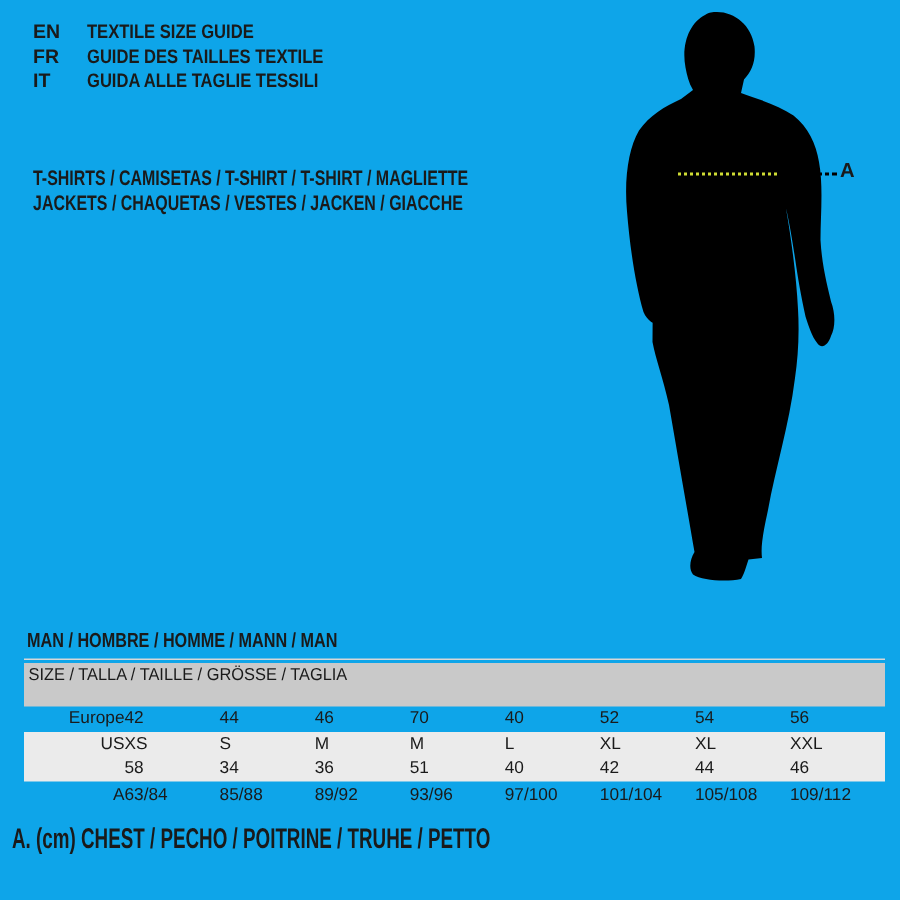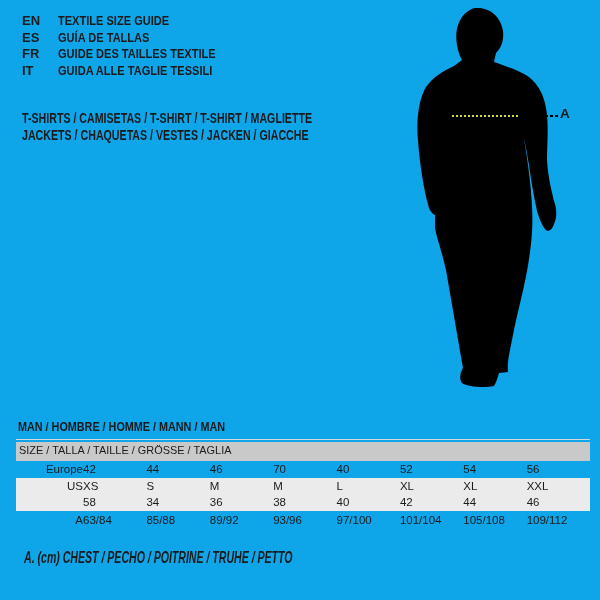--- a/index.html
+++ b/index.html
@@ -29,45 +29,42 @@
     background:repeating-linear-gradient(90deg,#000 0 3px,transparent 3px 5px);}
   .measure-label{left:560px;top:106px;font-size:13.5px;font-weight:600;}
 
   
   .man-title{left:18px;top:419px;font-size:13.5px;font-weight:700;}
   .man-title .cond{transform:scaleX(0.8);}
 
   
   .size-table{left:16px;top:439px;width:574px;font-size:11.5px;}
   .tbl-topline{height:1px;background:#d8d8d8;margin-bottom:2px;}
-  .tbl-header{background:#c9c9c9;height:19px;line-height:17px;padding-left:3px;}
+  .tbl-header{background:#c9c9c9;height:29px;line-height:17px;padding-left:3px;}
   .tbl-header .cond{transform:scaleX(0.95);}
   .trow{display:flex;}
   .trow.shaded{background:#ebebeb;}
   .trow .label{width:64px;padding-left:3px;text-align:right;}
   .trow .cell{flex:1;text-align:left;}
   .h17{height:17px;line-height:17px;}
   .h16{height:16px;line-height:16px;}
   .h18{height:18px;line-height:18px;}
 
   
-  .footnote{left:24px;top:549px;font-size:16px;font-weight:700;font-style:italic;}
+  .footnote{left:8px;top:549px;font-size:19px;font-weight:700;}
   .footnote .cond{transform:scaleX(0.66);}
 </style>
 </head>
 <body>
 
 <div class="canvas">
 
   <div class="abs lang-block">
     <div class="lang-row">
       <span class="lang-code">EN</span><span class="cond lang-title">TEXTILE SIZE GUIDE</span>
-    </div>
-    <div class="lang-row">
-      <span class="lang-code">ES</span><span class="cond lang-title">GUÍA DE TALLAS</span>
     </div>
     <div class="lang-row">
       <span class="lang-code">FR</span><span class="cond lang-title">GUIDE DES TAILLES TEXTILE</span>
     </div>
     <div class="lang-row">
       <span class="lang-code">IT</span><span class="cond lang-title">GUIDA ALLE TAGLIE TESSILI</span>
     </div>
   </div>
 
   <div class="abs garment-block">
@@ -148,21 +145,21 @@
       <span class="cell">XL</span>
       <span class="cell">XL</span>
       <span class="cell">XXL</span>
     </div>
 
     <div class="trow shaded h17">
       <span class="label"></span>
       <span class="cell">58</span>
       <span class="cell">34</span>
       <span class="cell">36</span>
-      <span class="cell">38</span>
+      <span class="cell">51</span>
       <span class="cell">40</span>
       <span class="cell">42</span>
       <span class="cell">44</span>
       <span class="cell">46</span>
     </div>
 
     <div class="trow h18">
       <span class="label">A</span>
       <span class="cell">63/84</span>
       <span class="cell">85/88</span>

